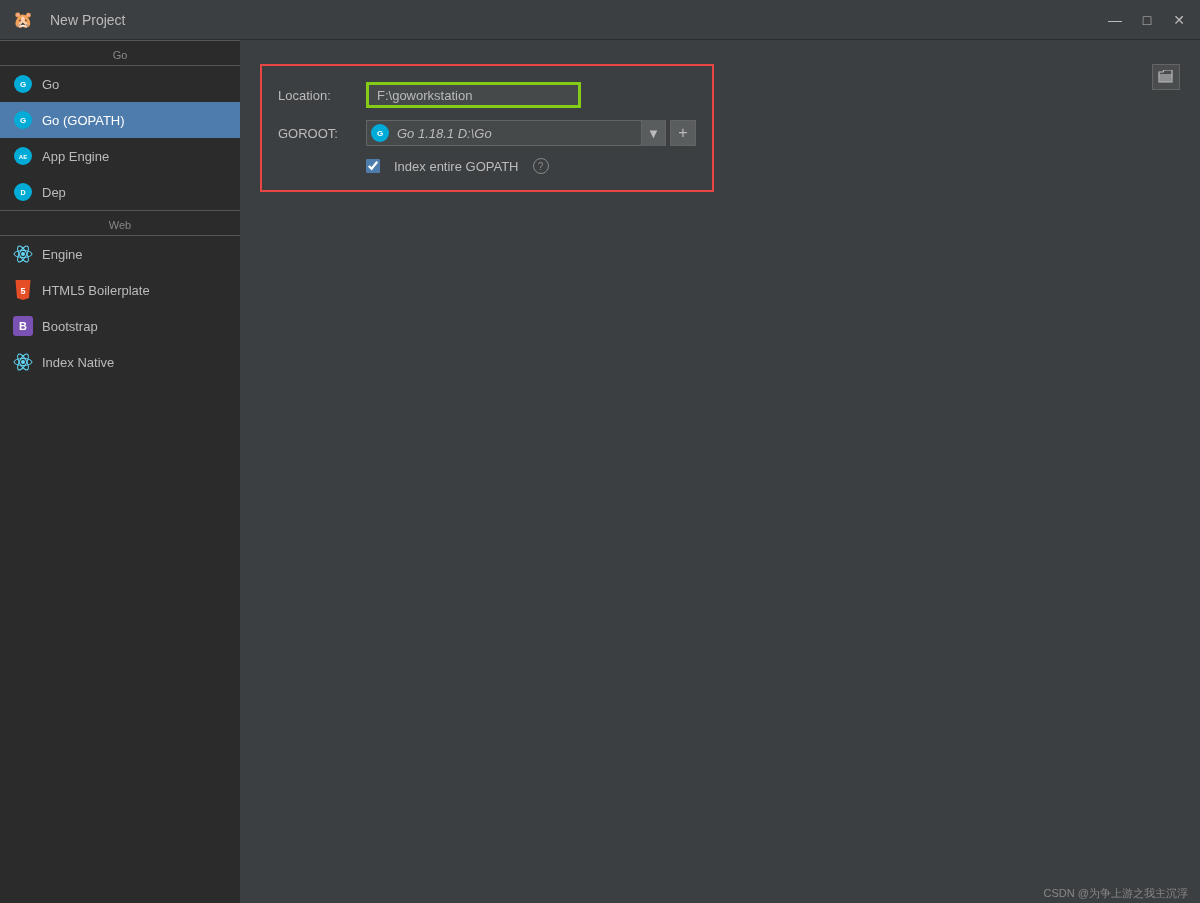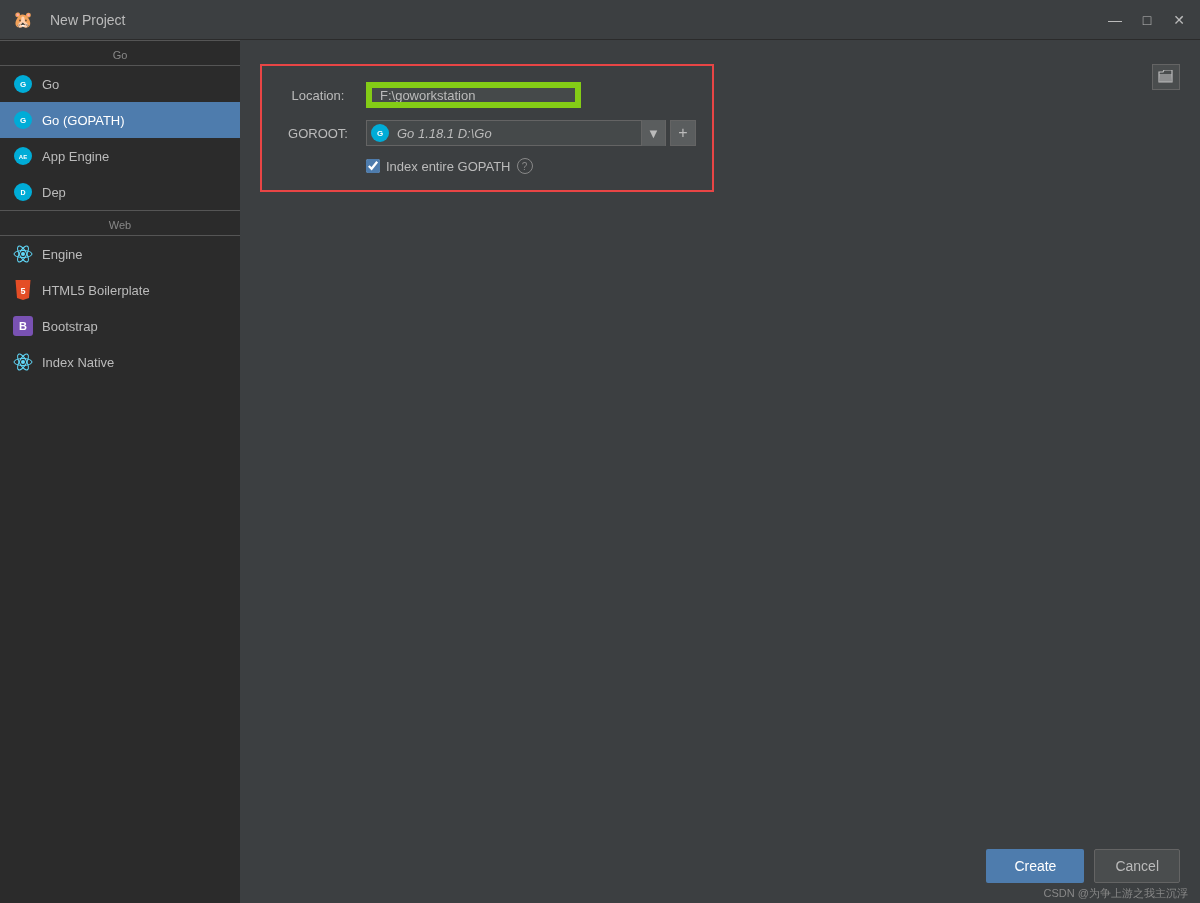--- a/index.html
+++ b/index.html
@@ -124,29 +124,29 @@
       align-items: center;
       margin-bottom: 12px;
       gap: 8px;
     }
     .form-row:last-child {
       margin-bottom: 0;
     }
 
     .form-label {
       width: 80px;
-      text-align: center;
+      text-align: left;
       color: #bbbbbb;
       font-size: 13px;
       flex-shrink: 0;
     }
 
     .form-input {
       background: #45494a;
-      border: 6px solid #84cc16;
+      border: 3px solid #84cc16;
       color: #bbbbbb;
       font-size: 13px;
       padding: 3px 8px;
       outline: none;
       height: 26px;
       width: 200px;
     }
 
     .goroot-row {
       display: flex;
@@ -202,21 +202,21 @@
       cursor: pointer;
       color: #bbbbbb;
       font-size: 16px;
       flex-shrink: 0;
     }
 
     
     .checkbox-row {
       display: flex;
       align-items: center;
-      gap: 6px;
+      gap: 14px;
       margin-left: 88px;
     }
     .checkbox-input {
       width: 14px;
       height: 14px;
       cursor: pointer;
       accent-color: #4e7cad;
     }
     .checkbox-label {
       font-size: 13px;
@@ -459,22 +459,18 @@
 
     
     <div class="folder-icon-btn">
       <svg width="16" height="14" viewBox="0 0 16 14">
         <path d="M1 2 L5 2 L6 0 L14 0 L14 12 L1 12 Z" fill="none" stroke="#bbbbbb" stroke-width="1.2"></path>
         <path d="M1 4 L14 4 L13 12 L2 12 Z" fill="#bbbbbb" opacity="0.6"></path>
       </svg>
     </div>
 
     
-    <div class="bottom-buttons">
-      <button class="btn-create">Create</button>
-      <button class="btn-cancel">Cancel</button>
-    </div>
 
     
     <div class="watermark">CSDN @为争上游之我主沉浮</div>
 
   </div>
 </div>
 
 </body></html>

